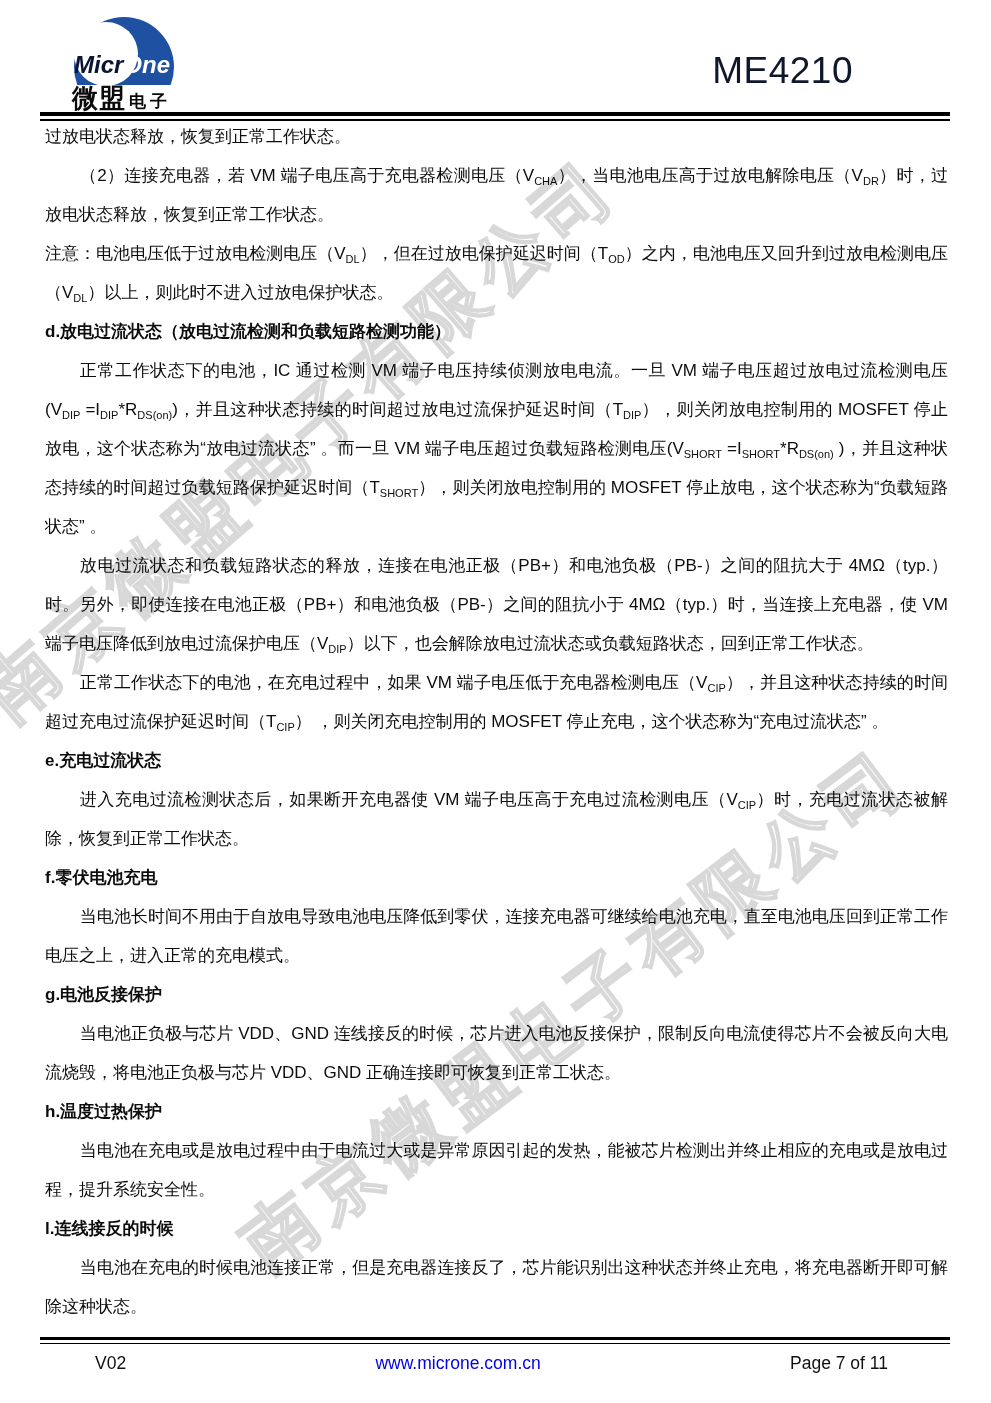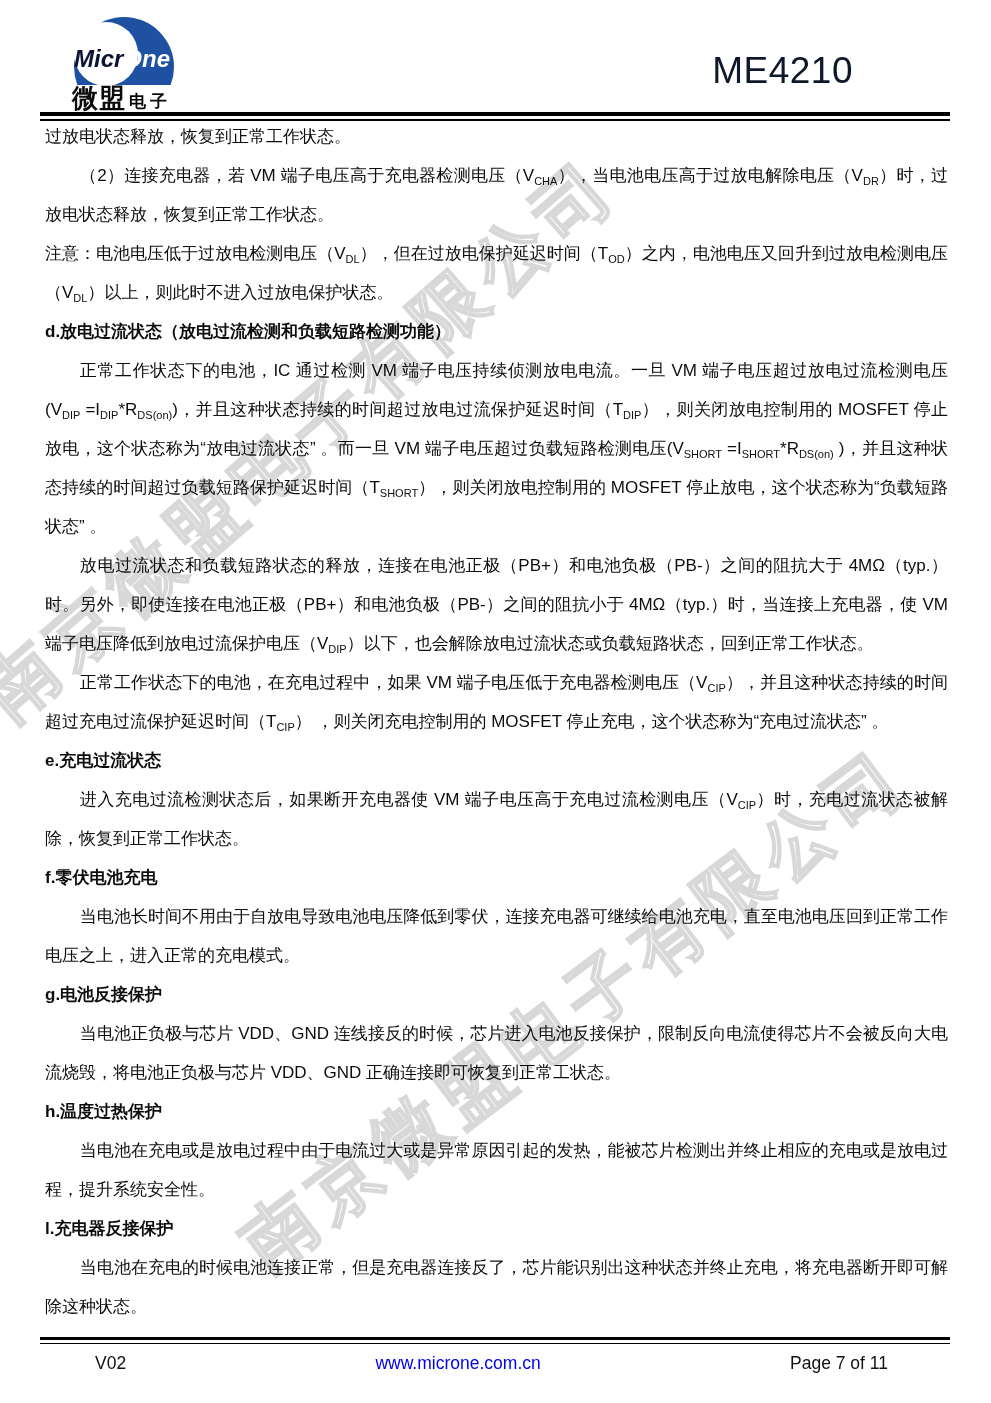--- a/index.html
+++ b/index.html
@@ -37,21 +37,21 @@
   .logo-mark { position: relative; width: 106px; height: 72px; overflow: hidden; }
   .logo-blue {
     position: absolute; left: 2px; top: 4px; width: 100px; height: 100px;
     border-radius: 50%; background: #1e51a2;
   }
   .logo-white {
     position: absolute; left: 2px; top: 9px; width: 64px; height: 64px;
     border-radius: 50%; background: #ffffff;
   }
   .logo-brand {
-    position: absolute; left: 2px; bottom: 14px;
+    position: absolute; left: 2px; bottom: 8px;
     font-style: italic; font-weight: bold; font-size: 24px; letter-spacing: 0;
     line-height: 1;
     margin-top: 15px;
   }
   .logo-brand .brand-black { color: #0b1533; }
   .logo-brand .brand-white { color: #ffffff; }
   .logo-cn { margin-top: 0px; line-height: 1; white-space: nowrap; }
   .logo-cn .cn-big { font-size: 26px; font-weight: bold; color: #0a0a0a; letter-spacing: 1px; }
   .logo-cn .cn-small { font-size: 17px; font-weight: bold; color: #0a0a0a; letter-spacing: 4px; margin-left: 3px; }
   .product-name {
@@ -123,21 +123,21 @@
       <div class="block indent">放电过流状态和负载短路状态的释放，连接在电池正极（PB+）和电池负极（PB-）之间的阻抗大于 4MΩ（typ.）时。另外，即使连接在电池正极（PB+）和电池负极（PB-）之间的阻抗小于 4MΩ（typ.）时，当连接上充电器，使 VM 端子电压降低到放电过流保护电压（V<sub>DIP</sub>）以下，也会解除放电过流状态或负载短路状态，回到正常工作状态。</div>
       <div class="block indent">正常工作状态下的电池，在充电过程中，如果 VM 端子电压低于充电器检测电压（V<sub>CIP</sub>），并且这种状态持续的时间超过充电过流保护延迟时间（T<sub>CIP</sub>） ，则关闭充电控制用的 MOSFET 停止充电，这个状态称为“充电过流状态” 。</div>
       <div class="block heading">e.充电过流状态</div>
       <div class="block indent">进入充电过流检测状态后，如果断开充电器使 VM 端子电压高于充电过流检测电压（V<sub>CIP</sub>）时，充电过流状态被解除，恢复到正常工作状态。</div>
       <div class="block heading">f.零伏电池充电</div>
       <div class="block indent">当电池长时间不用由于自放电导致电池电压降低到零伏，连接充电器可继续给电池充电，直至电池电压回到正常工作电压之上，进入正常的充电模式。</div>
       <div class="block heading">g.电池反接保护</div>
       <div class="block indent">当电池正负极与芯片 VDD、GND 连线接反的时候，芯片进入电池反接保护，限制反向电流使得芯片不会被反向大电流烧毁，将电池正负极与芯片 VDD、GND 正确连接即可恢复到正常工状态。</div>
       <div class="block heading">h.温度过热保护</div>
       <div class="block indent">当电池在充电或是放电过程中由于电流过大或是异常原因引起的发热，能被芯片检测出并终止相应的充电或是放电过程，提升系统安全性。</div>
-      <div class="block heading">l.充电器反接保护</div>
+      <div class="block heading">l.连线接反的时候</div>
       <div class="block indent">当电池在充电的时候电池连接正常，但是充电器连接反了，芯片能识别出这种状态并终止充电，将充电器断开即可解除这种状态。</div>
     </div>
 
   <div class="footer-rule"></div>
   <div class="footer-row">
     <span class="footer-version">V02</span>
     <a class="footer-link">www.microne.com.cn</a>
     <span class="footer-page">Page 7 of 11</span>
   </div>
 

